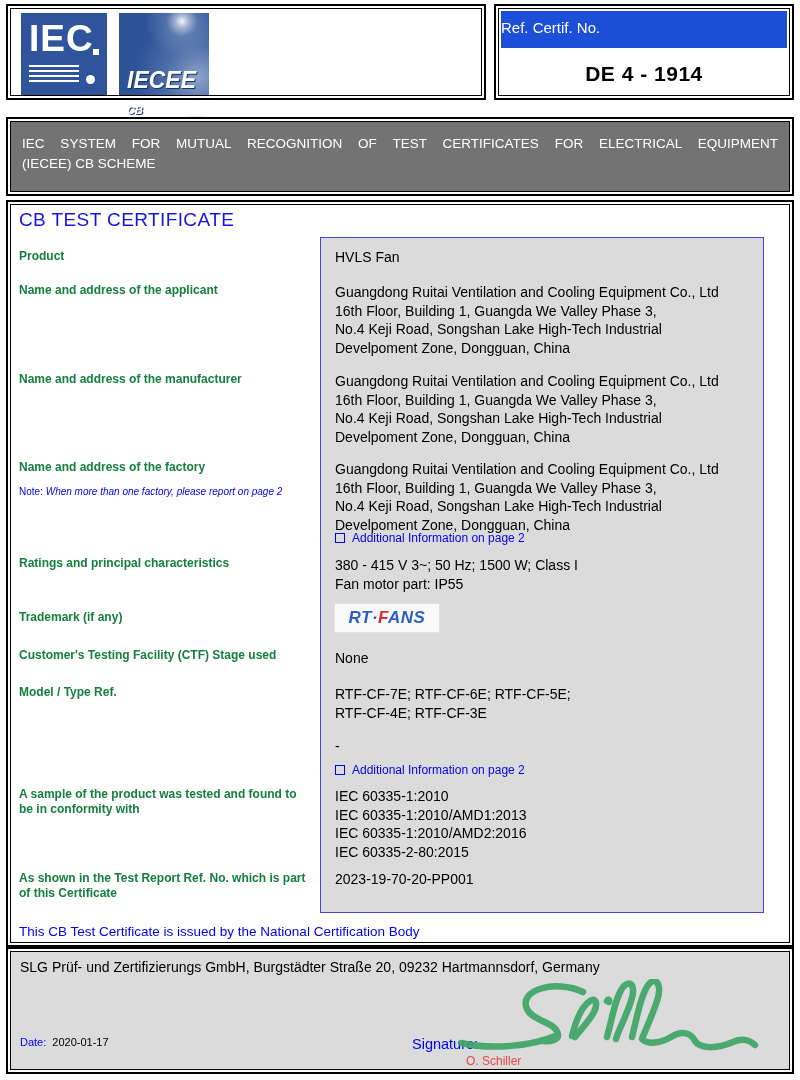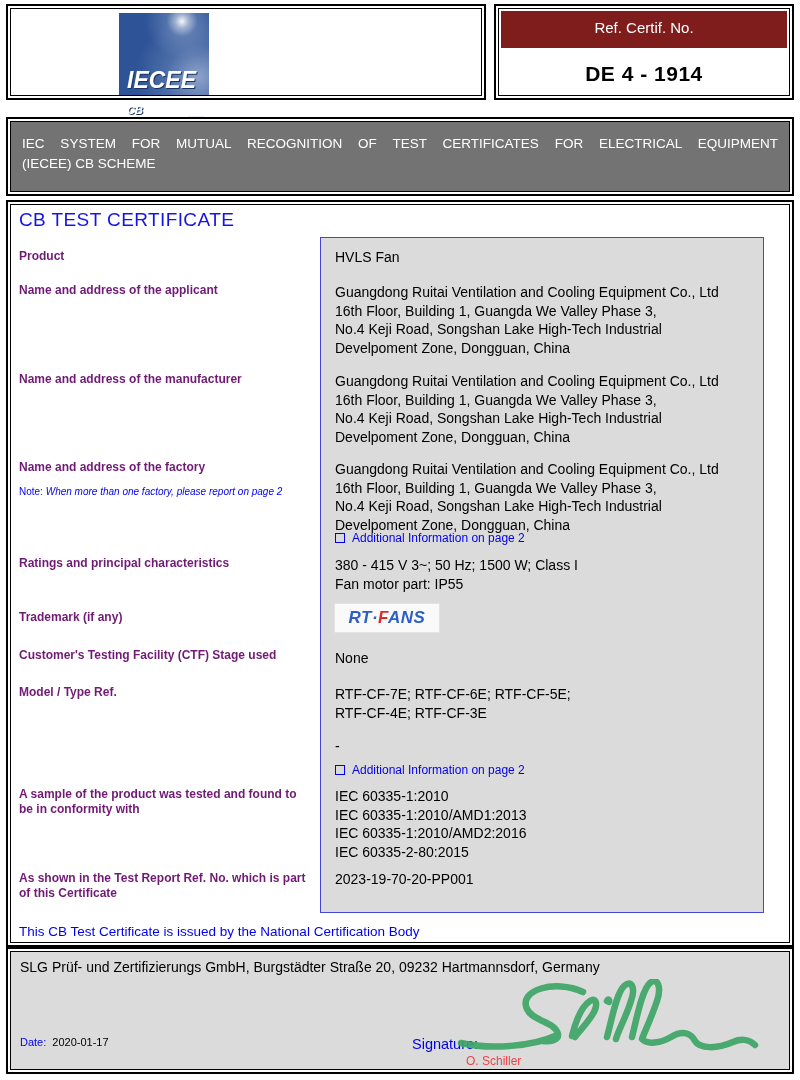--- a/index.html
+++ b/index.html
@@ -23,38 +23,38 @@
       radial-gradient(circle at 70% 10%, rgba(255,255,255,.95) 0%, rgba(230,236,246,.6) 7%, rgba(150,170,205,.35) 16%, rgba(46,84,151,0) 38%),
       radial-gradient(circle at 88% 78%, rgba(205,216,235,.6) 0%, rgba(130,155,200,.35) 32%, rgba(46,84,151,0) 62%),
       #2E5497; }
   .iecee-title { font-size:23px; font-weight:bold; letter-spacing:0px; text-shadow:1px 1px 0 #18335f;margin-top:44px; }
   .iecee-cb { font-size:11px; font-weight:bold; margin-top:10px; text-shadow:1px 1px 0 #18335f; }
   .iecee-scheme { font-size:13px; font-weight:bold; text-shadow:1px 1px 0 #18335f; }
   .mini-lines { display:inline-block; margin-left:5px; vertical-align:2px; }
   .mini-lines i { display:block; width:16px; height:2px; background:#e7ecf5; margin-bottom:2px; }
 
   .hdr-right { position:absolute; left:494px; top:4px; width:300px; height:96px; }
-  .ref-bar { position:absolute; left:5px; right:5px; top:5px; height:37px; background:#7f1d1d; color:#fff;
-             font-size:15px; text-align:center; line-height:34px; }
+  .ref-bar { position:absolute; left:5px; right:5px; top:5px; height:37px; background:#1d4ed8; color:#fff;
+             font-size:15px; line-height:34px; }
   .ref-val { position:absolute; left:5px; right:5px; top:46px; height:44px; color:#000; font-size:21px; font-weight:bold;
              text-align:center; line-height:44px; letter-spacing:0.5px; }
 
   
   .banner { position:absolute; left:6px; top:117px; width:788px; height:79px; background:#737373;
             box-shadow: inset 0 0 0 2px #fff, inset 0 0 0 3px #000; border:2px solid #000; }
   .banner-inner { position:absolute; left:14px; right:14px; top:15px; color:#fff; font-size:13.5px; line-height:20px; }
   .banner-l1 { text-align:justify; text-align-last:justify; white-space:normal; }
   .banner-l2 { text-align:left; }
 
   
   .main-box { position:absolute; left:6px; top:200px; width:788px; height:747px; }
   .title { position:absolute; left:19px; top:209px; color:#1414E8; font-size:19px; letter-spacing:0.4px; }
   .panel { position:absolute; left:320px; top:237px; width:444px; height:676px; background:#DBDBDB; border:1.5px solid #4444D8; }
 
-  .lbl { position:absolute; left:19px; color:#701a75; font-size:12px; font-weight:bold; line-height:15px; }
+  .lbl { position:absolute; left:19px; color:#15803d; font-size:12px; font-weight:bold; line-height:15px; }
   .val { position:absolute; left:335px; color:#000; font-size:14px; }
   .vblock { position:absolute; left:335px; color:#000; font-size:14px; }
   .vblock div { line-height:18.5px; }
   .note { position:absolute; left:19px; color:#0000EF; font-size:10px; }
   .note i { font-style:italic; }
   .addinfo { position:absolute; left:335px; color:#0000EF; font-size:12px; }
   .cb { display:inline-block; width:10px; height:10px; border:1.5px solid #0000EF; margin-right:7px; vertical-align:-1px; background:transparent; }
 
   .tm-logo { position:absolute; left:335px; top:604px; width:104px; height:28px; background:#fafafa;
              text-align:center; line-height:28px; font-style:italic; font-weight:bold; font-size:17px;
@@ -73,20 +73,30 @@
   .sig-lbl { position:absolute; left:412px; top:1036px; color:#0000EF; font-size:14.5px; }
   .signatory { position:absolute; left:466px; top:1054px; color:#ef4444; font-size:12px; }
   .sig-svg { position:absolute; left:455px; top:979px; width:310px; height:86px; }
 </style>
 </head>
 <body>
 
 <div class="page">
 
   <div class="hdr-left dbl">
+    <div class="iec-logo">
+      <div class="iec-text"><span>IEC</span><span class="iec-period"></span></div>
+      <div class="iec-lines">
+          <i></i>
+          <i></i>
+          <i></i>
+          <i></i>
+          <span class="iec-dot"></span>
+        </div>
+    </div>
     <div class="iecee-logo">
       <div class="iecee-title">IECEE</div>
       <div class="iecee-cb">CB</div>
       <div class="iecee-scheme"><span>SCHEME</span><span class="mini-lines"><i></i><i></i><i></i></span></div>
     </div>
   </div>
 
   <div class="hdr-right dbl">
     <div class="ref-bar">Ref. Certif. No.</div>
     <div class="ref-val">DE 4 - 1914</div>

